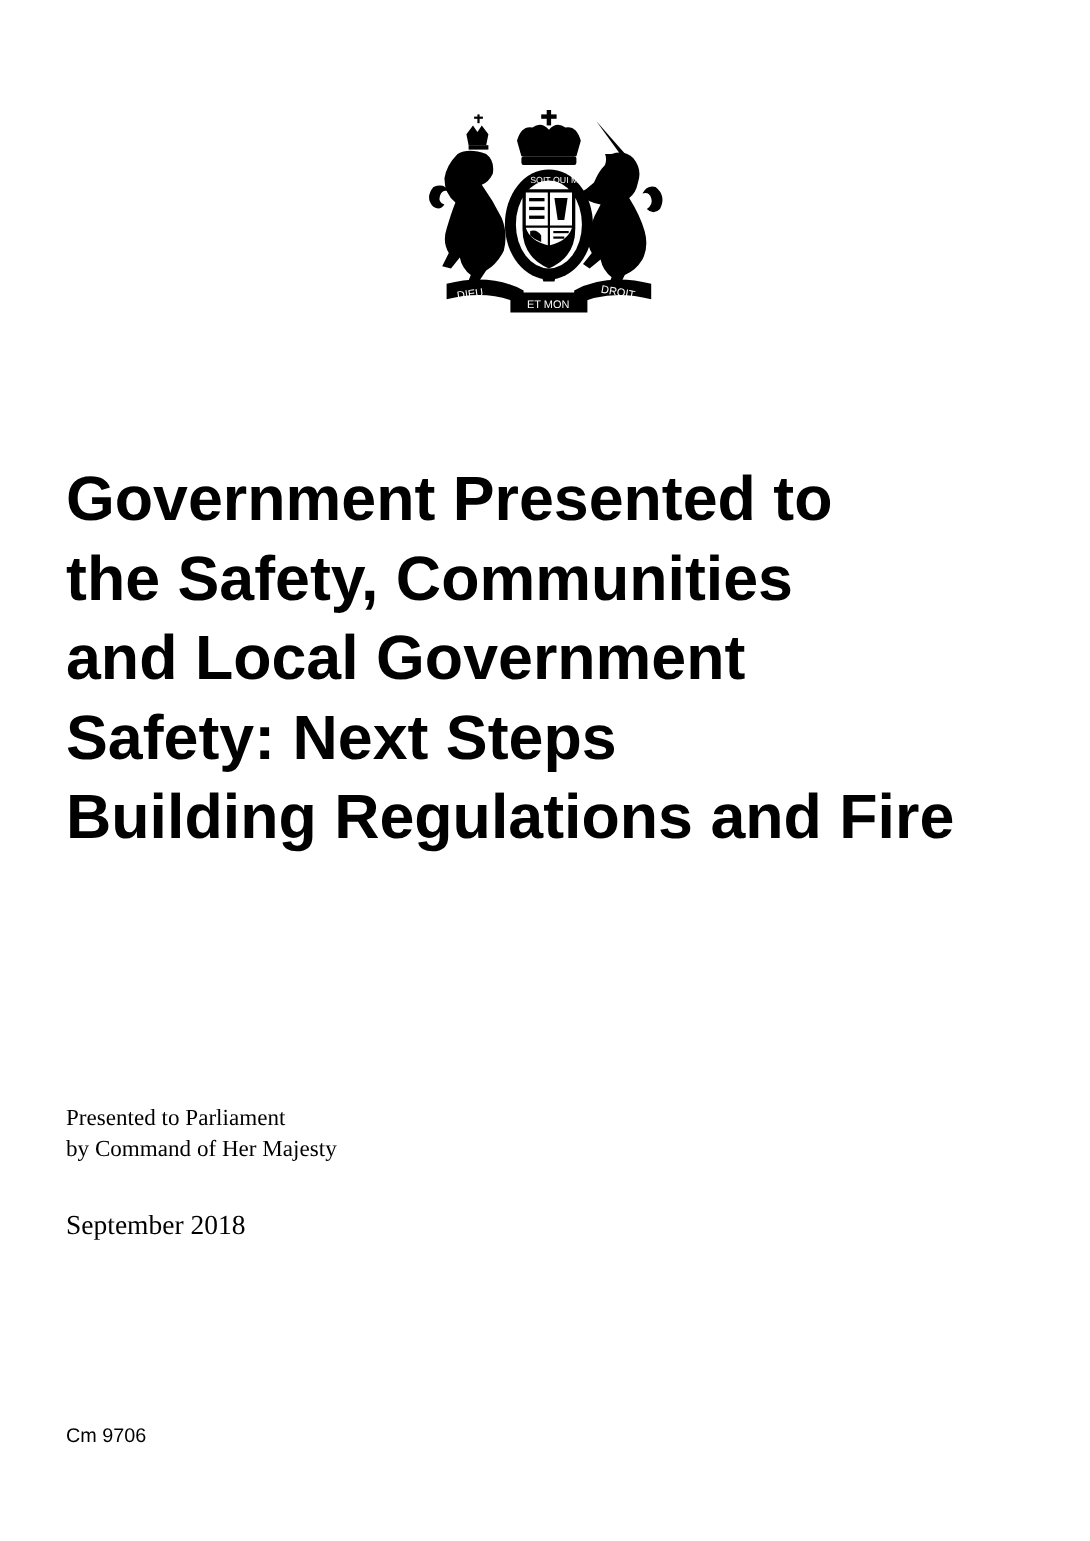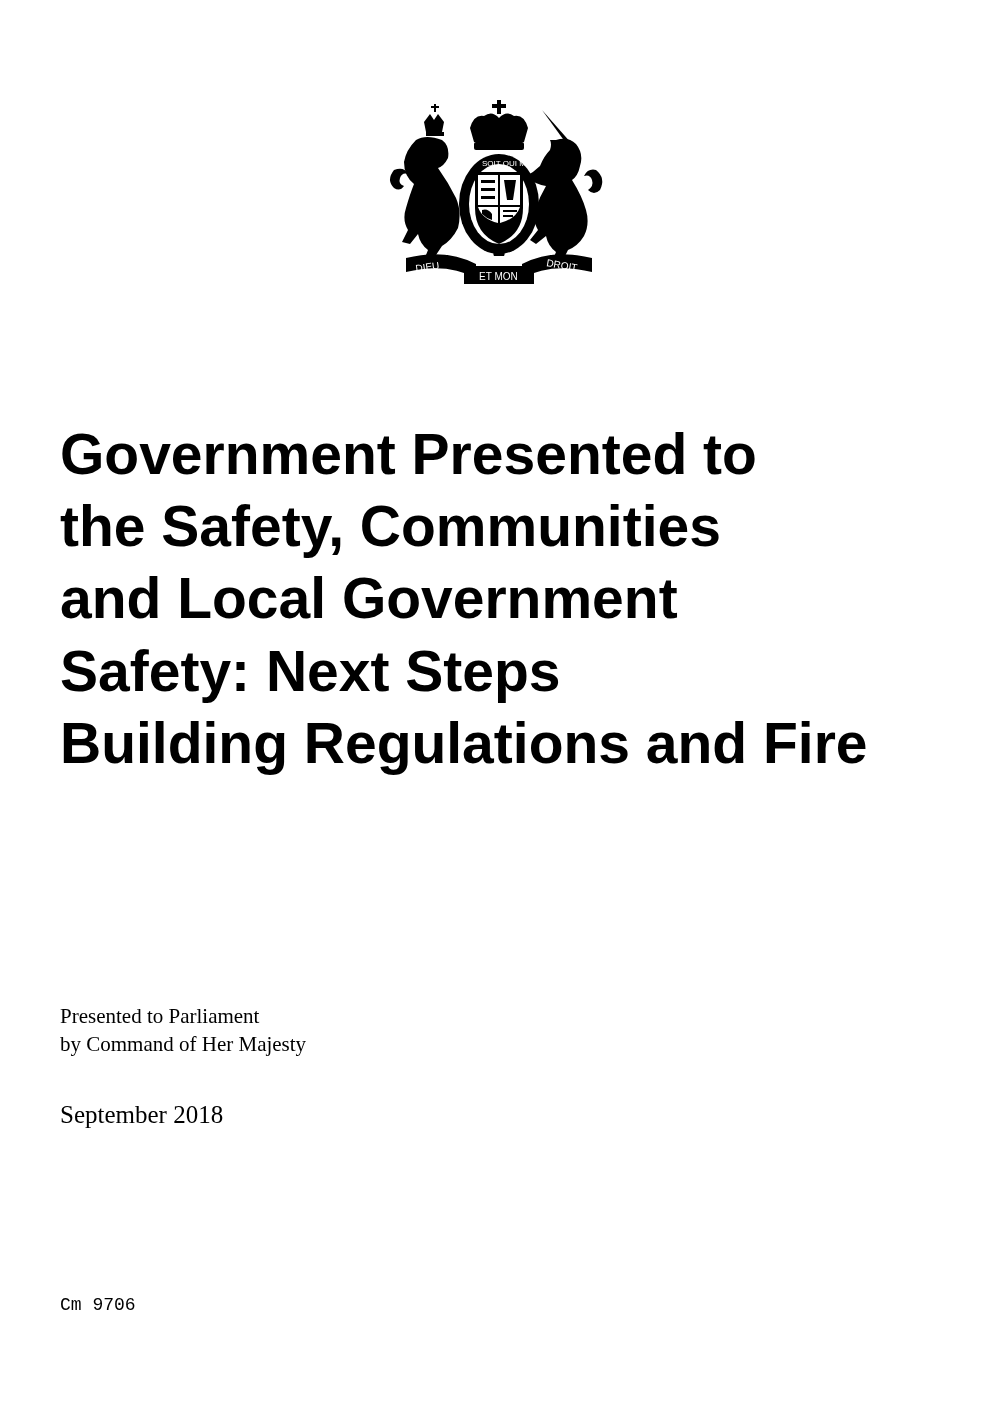--- a/index.html
+++ b/index.html
@@ -49,21 +49,21 @@
       left: 60px;
       top: 1101px;
       font-family: "Liberation Serif", serif;
       font-size: 25px;
       line-height: 28px;
     }
     .cm {
       position: absolute;
       left: 60px;
       top: 1294px;
-      font-family: Liberation Mono, monospace;
+      font-family: Liberation Sans, sans-serif;
       font-size: 18px;
       line-height: 22px;
       text-align: right;
     }
   </style>
 </head>
 <body>
 
 <div class="crest">
   <svg width="226" height="186" viewBox="0 0 226 186" xmlns="http://www.w3.org/2000/svg">

